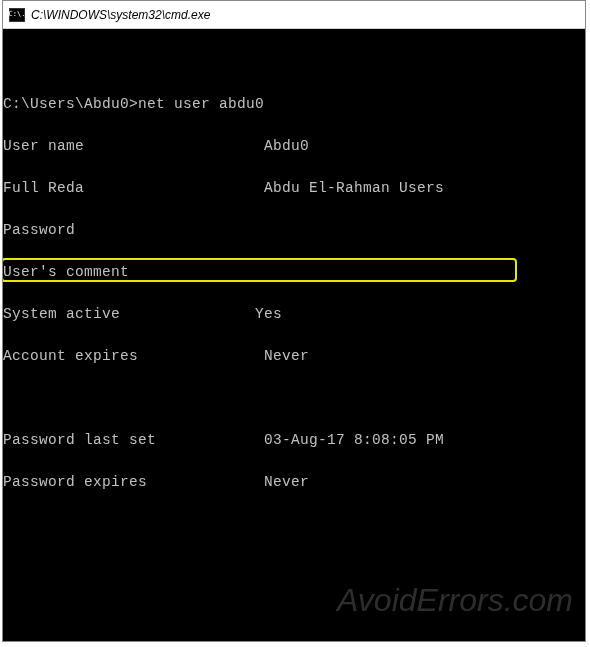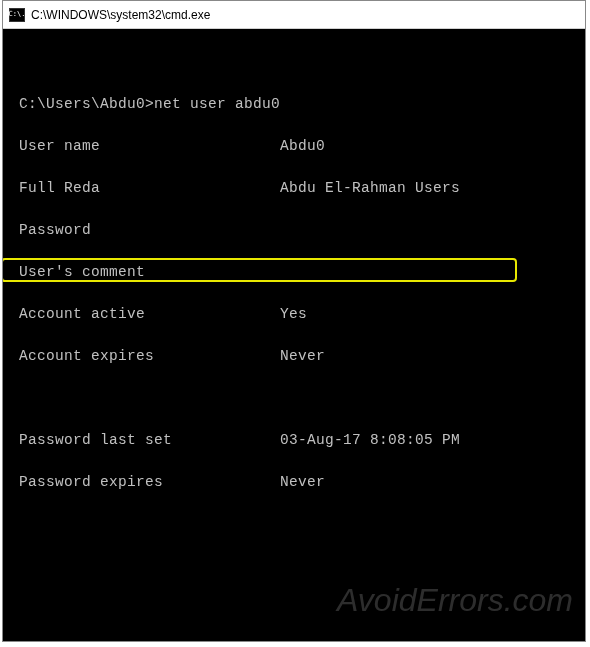--- a/index.html
+++ b/index.html
@@ -38,35 +38,36 @@
     .app-icon-text {
       color: #fff;
       font-size: 7px;
       font-family: monospace;
       line-height: 1;
     }
     .title-text {
       font-family: 'Segoe UI', Tahoma, sans-serif;
       font-size: 12px;
       color: #000;
+      font-style: italic;
     }
     .terminal {
       background: #000;
       color: #c0c0c0;
       font-size: 14.5px;
       line-height: 21px;
       padding: 2px 0 2px 0;
       letter-spacing: 0.3px;
       white-space: pre;
       overflow: hidden;
       font-family: 'Consolas', 'Courier New', monospace;
       position: relative;
       height: 612px;
     }
-    .line { white-space: pre; padding-left: 16px; }
+    .line { white-space: pre; }
     .highlight-box {
       position: absolute;
       border: 2px solid #e8e800;
       border-radius: 4px;
       pointer-events: none;
     }
     .watermark {
       position: absolute;
       right: 12px;
       bottom: 30px;
@@ -88,21 +89,21 @@
     </div>
     <span class="title-text">C:\WINDOWS\system32\cmd.exe</span>
   </div>
   <div class="terminal">
 <div class="line"> </div>
 <div class="line"><span>C:\Users\Abdu0&gt;</span><span>net user abdu0</span></div>
 <div class="line"><span>User name                    </span><span>Abdu0</span></div>
 <div class="line"><span>Full Reda                    </span><span>Abdu El-Rahman Users</span></div>
 <div class="line"><span>Password</span></div>
 <div class="line"><span>User's comment</span></div>
-<div class="line"><span>Account active               </span><span>Yes</span></div>
+<div class="line"><span>System active               </span><span>Yes</span></div>
 <div class="line"><span>Account expires              </span><span>Never</span></div>
 <div class="line"> </div>
 <div class="line"><span>Password last set            </span><span>03-Aug-17 8:08:05 PM</span></div>
 <div class="line"><span>Password expires             </span><span>Never</span></div>
 <div class="line"></div>
 
 
 
 
 

